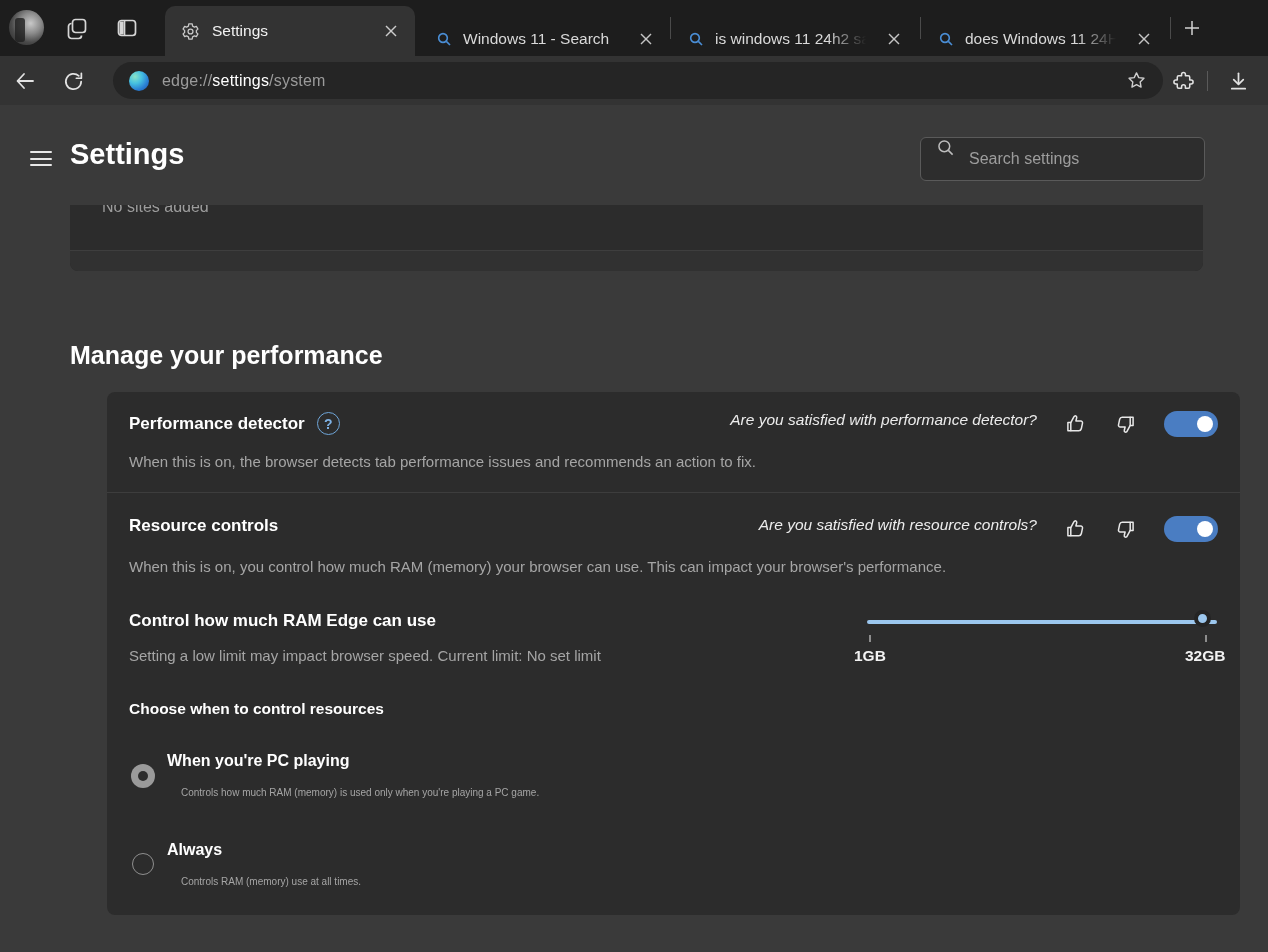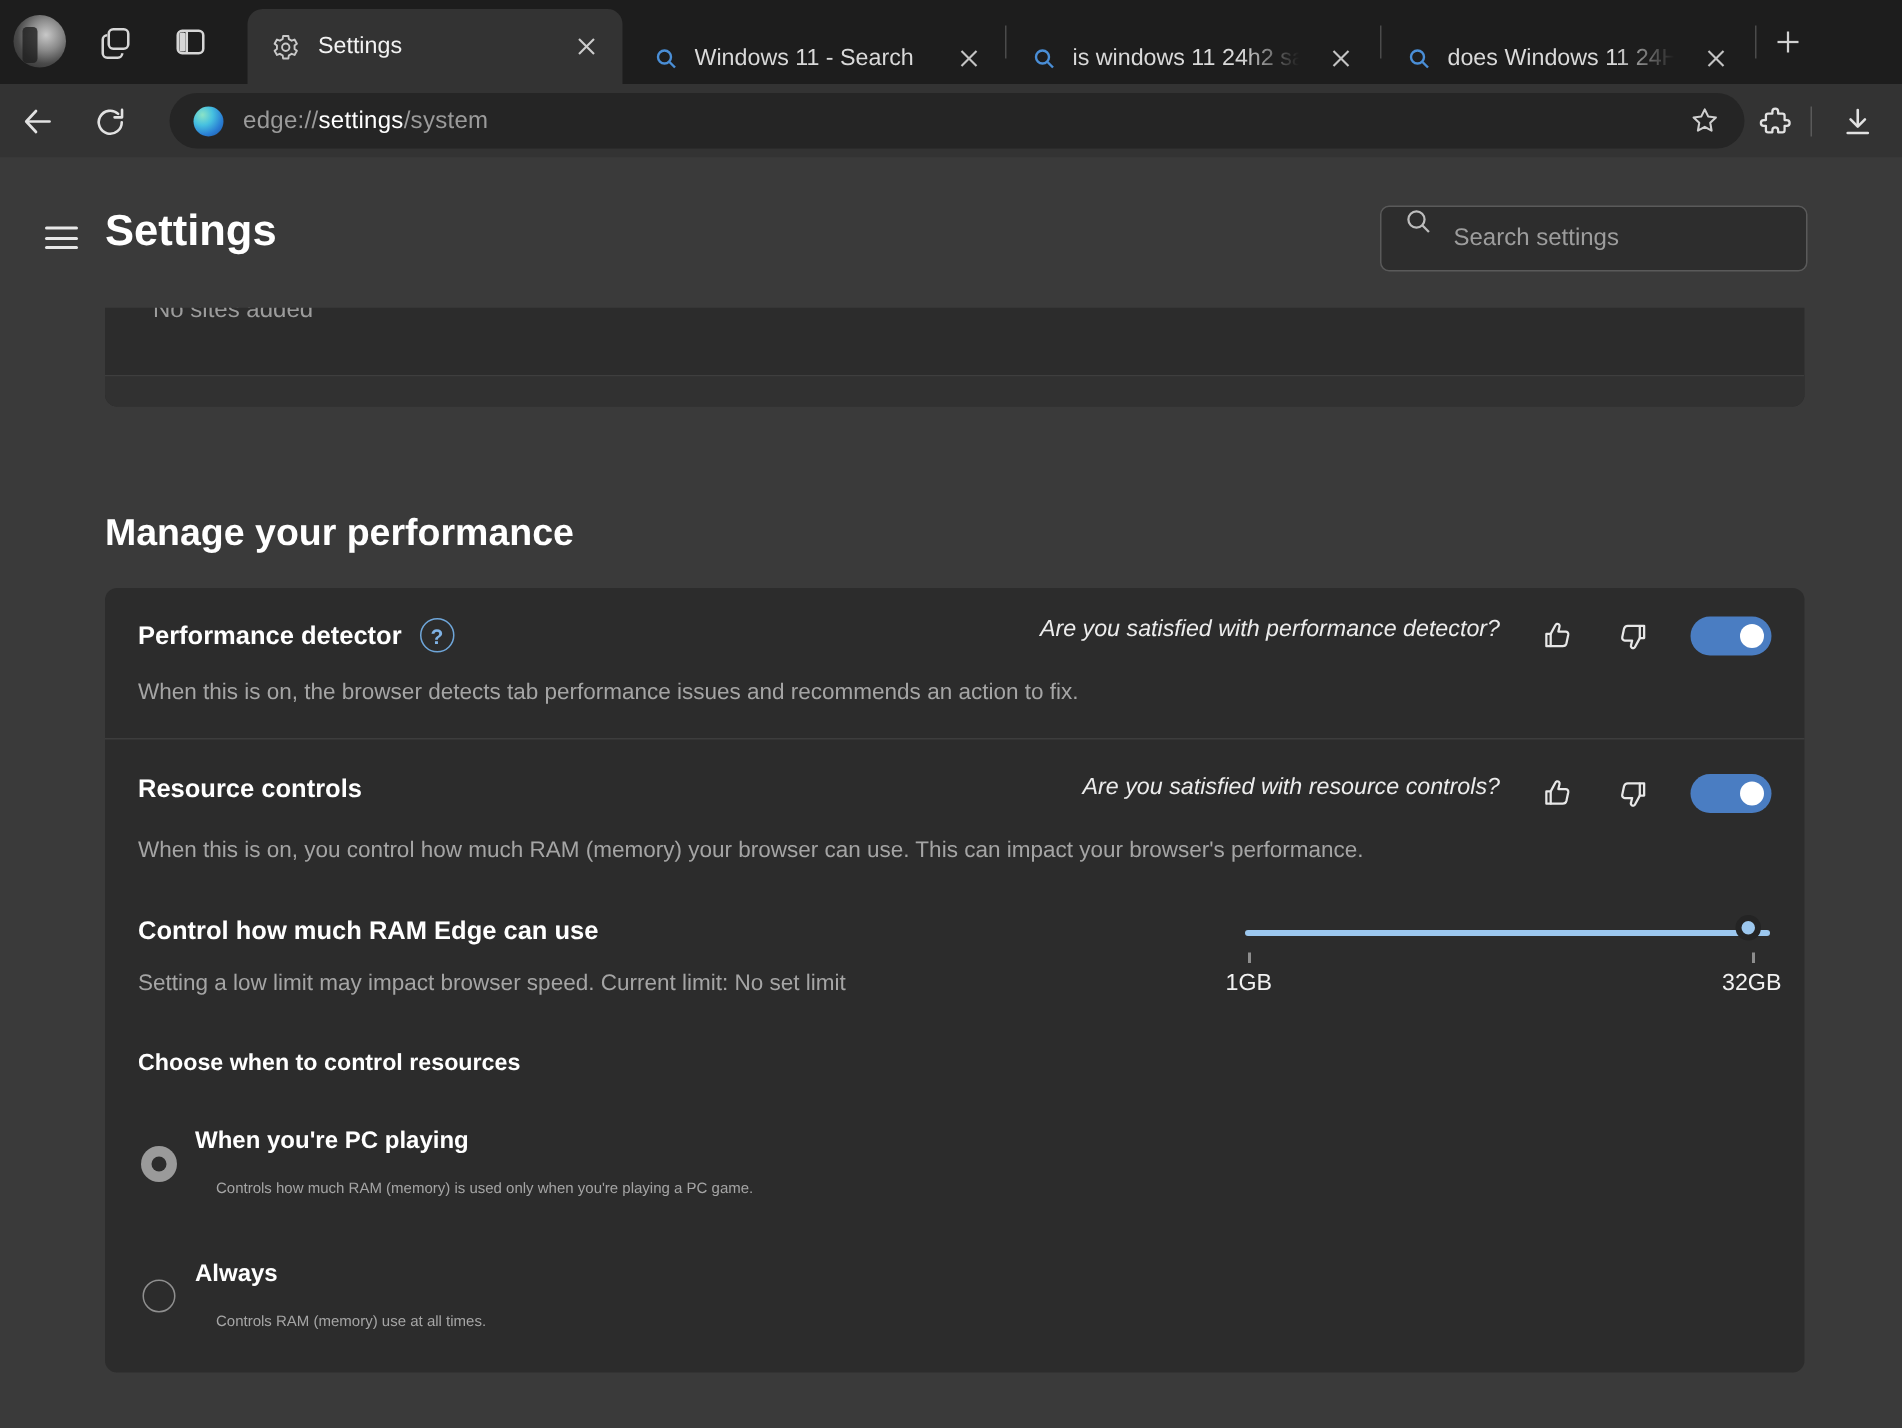--- a/index.html
+++ b/index.html
@@ -50,40 +50,40 @@
 
   
   .card { position:absolute; left:70px; width:1133px; background:#2c2c2c; }
   #sites-card { top:205px; height:66px; border-radius:0 0 8px 8px; overflow:hidden; }
   .sites-empty { position:absolute; top:-7px; left:32px; font-size:16px; color:#9c9c9c; }
   .sites-footer { position:absolute; left:0; right:0; bottom:0; height:21px; background:#313131;
     border-top:1px solid #3e3e3e; border-radius:0 0 8px 8px; }
 
   .section-heading { position:absolute; left:70px; top:341px; font-size:25px; font-weight:700; color:#fff; }
 
-  #perf-card { top:392px; height:523px; border-radius:8px; }
+  #perf-card { top:392px; height:523px; border-radius:8px;margin-left:37px; }
   .row-title { position:absolute; left:22px; font-size:17px; font-weight:700; color:#ffffff;
     display:flex; align-items:center; gap:12px; }
   .row-desc { position:absolute; left:22px; font-size:15px; color:#a5a5a5; }
   .divider { position:absolute; left:0; right:0; top:100px; height:1px; background:#3d3d3d; }
   .fb-row { position:absolute; right:22px; height:30px; display:flex; gap:25px;font-style:italic; }
   .fb-q { font-size:15.5px; color:#ececec; }
   .iconbtn { width:26px; height:26px; display:flex; align-items:center; justify-content:center; }
   .toggle { width:54px; height:26px; border-radius:13px; position:relative; }
   .toggle .knob { position:absolute; top:5px; right:5px; width:16px; height:16px; border-radius:50%; background:#fff; }
 
   .help-badge { width:23px; height:23px; border-radius:50%; border:1.6px solid #6fa6d9; color:#7fb2e5;
     font-size:14px; font-weight:700; display:flex; align-items:center; justify-content:center; }
 
   
   .slider-track { position:absolute; left:760px; top:228px; width:350px; height:4px; border-radius:2px; }
   .slider-knob { position:absolute; left:1087px; top:218px; width:17px; height:17px; border-radius:50%;
     border:4px solid #242424; }
   .tick { position:absolute; width:1.5px; height:7px; background:#8d8d8d; top:243px; }
-  .slider-label { position:absolute; top:255px; font-size:15.5px; color:#f2f2f2; }
+  .slider-label { position:absolute; top:255px; font-size:15.5px; color:#f2f2f2;font-weight:bold; }
 
   .sub-heading { position:absolute; left:22px; top:308px; font-size:15.5px; font-weight:700; color:#fff; }
 
   .radio-selected { position:absolute; width:24px; height:24px; border-radius:50%; background:#9a9a9a; }
   .radio-selected::after { content:""; position:absolute; inset:7px; border-radius:50%; background:#2c2c2c; }
   .radio-empty { position:absolute; width:22px; height:22px; border-radius:50%; border:1.5px solid #8f8f8f; }
   .opt-label { position:absolute; left:60px; font-size:16px; font-weight:700; color:#fff; }
   .opt-desc { position:absolute; left:74px; font-size:10px; color:#a5a5a5; }
 
   svg { display:block; }

